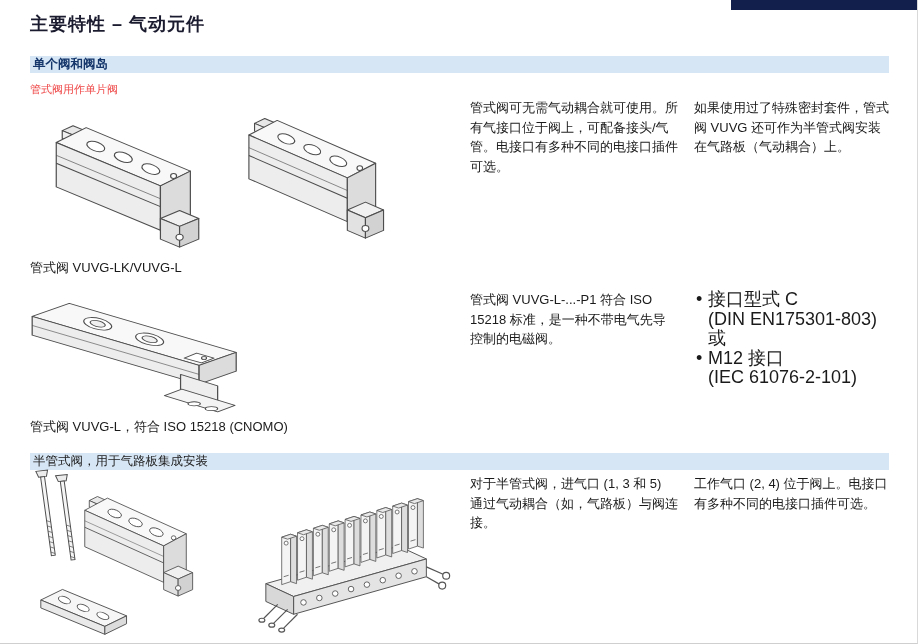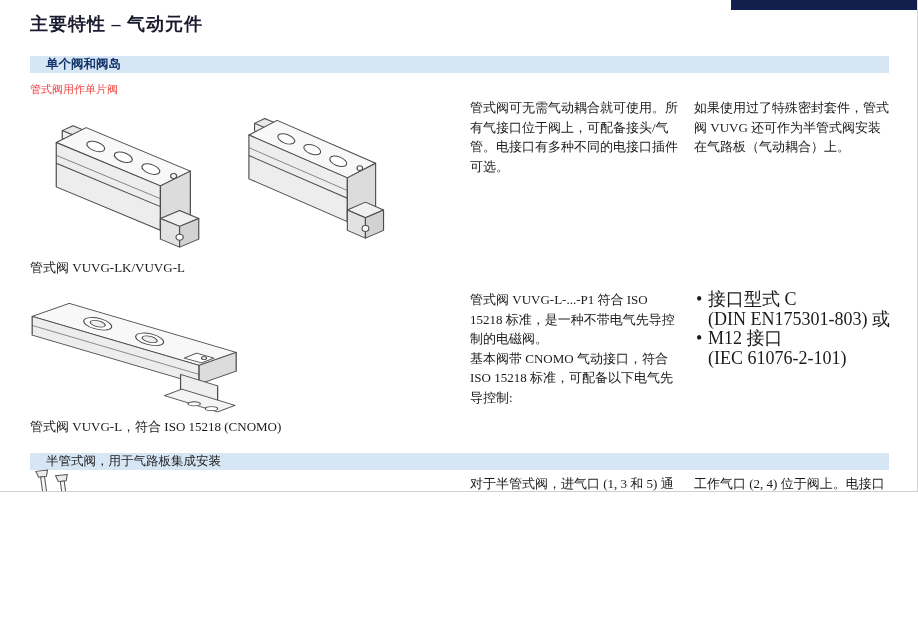--- a/index.html
+++ b/index.html
@@ -1,25 +1,25 @@
 <!DOCTYPE html>
 <html><head>
 <meta charset="utf-8">
 <style>
   * { margin:0; padding:0; box-sizing:border-box; }
   html,body { background:#ffffff; }
   .page {
-    position:relative; width:918px; height:492px; background:#ffffff;
-    font-family:Liberation Serif, serif;
+    position:relative; width:918px; height:644px; background:#ffffff;
+    font-family:Liberation Sans, sans-serif;
     color:#1a1a1a; overflow:hidden;
     border-right:1px solid #d9d9d9; border-bottom:1px solid #cfcfcf;
   }
   .accent-bar { position:absolute; left:731px; top:0; width:187px; height:10px; background:#121f4d; }
   .title { position:absolute; left:30px; top:12px; font-size:18px; font-weight:700; color:#1b1b2f; letter-spacing:1px; }
-  .section-bar { position:absolute; left:30px; width:859px; height:17px; background:#d7e6f4; display:flex; align-items:center; padding-left:16px; }
+  .section-bar { position:absolute; left:30px; width:859px; height:17px; background:#d7e6f4; display:flex; align-items:center; padding-left:3px; }
   .section-bar .lbl { font-size:12.5px; }
   .bar1 { top:56px; } .bar1 .lbl { font-weight:700; color:#14366b; }
   .bar2 { top:437px;margin-top:16px; } .bar2 .lbl { font-weight:400; color:#1c1c1c; }
   .sublabel { position:absolute; left:30px; top:82px; font-size:11px; color:#ef4444; }
   .para { position:absolute; font-size:13px; line-height:19.5px; color:#1a1a1a; }
   .caption { position:absolute; left:30px; font-size:13px; color:#1a1a1a; }
   .col-a { left:470px; width:208px; }
   .col-b { left:694px; width:200px; }
   .row1 { top:98px; }
   .row2 { top:290px; }
@@ -119,21 +119,20 @@
   <div class="caption cap1">管式阀 VUVG-LK/VUVG-L</div>
 
   <div class="fig fig3">
     <svg viewBox="0 0 225 140" preserveAspectRatio="none">
       <use href="#g-flat" transform="scale(1.3,0.84)"></use>
     </svg>
   </div>
 
   <div class="para col-a row2">
     <div>管式阀 VUVG-L-...-P1 符合 ISO 15218 标准，是一种不带电气先导控制的电磁阀。</div>
-    <div>基本阀带 CNOMO 气动接口，符合 ISO 15218 标准，可配备以下电气先导控制:</div>
   </div>
 
   <div class="bullets">
     <div class="bullet">
       <div>接口型式 C</div>
       <div>(DIN EN175301-803) 或</div>
     </div>
     <div class="bullet">
       <div>M12 接口</div>
       <div>(IEC 61076-2-101)</div>

